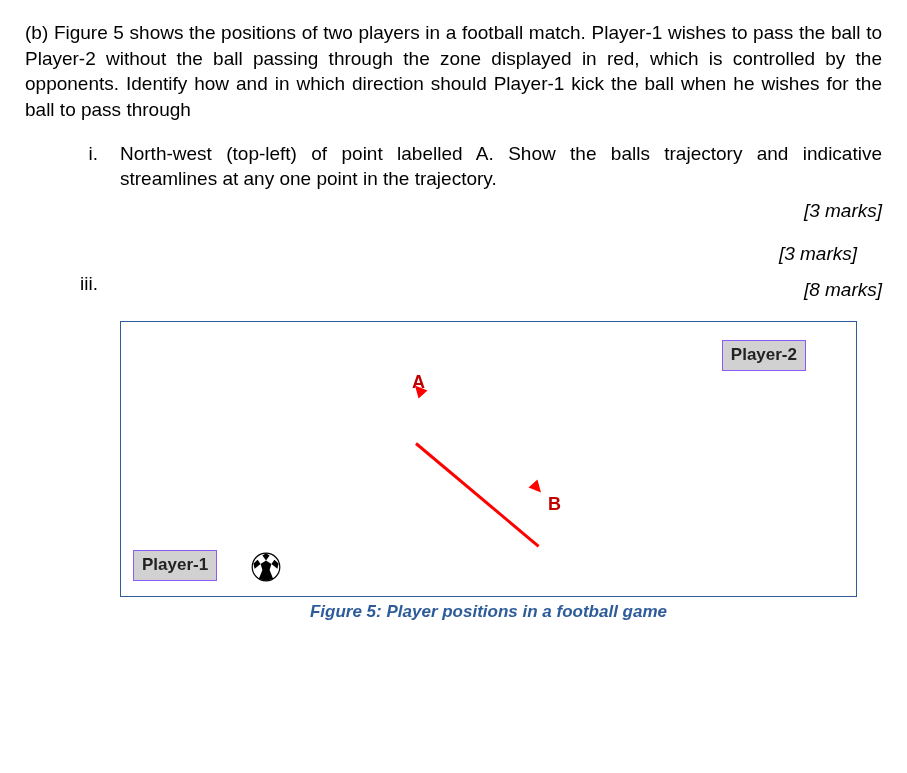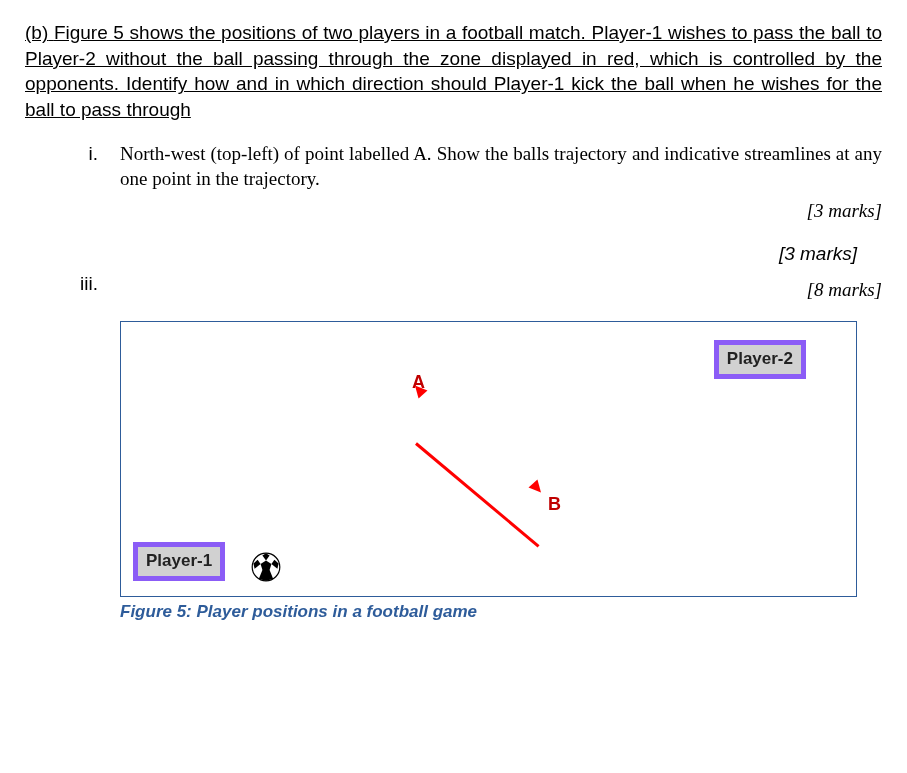--- a/index.html
+++ b/index.html
@@ -12,21 +12,20 @@
       font-size: 19px;
       color: #000;
       background: #fff;
       width: 907px;
       padding: 20px 25px;
       line-height: 1.35;
     }
     .question-intro {
       text-align: justify;
       margin-bottom: 18px;
-      text-decoration: underline;
     }
     .part-label {
       display: inline;
     }
     .sub-list {
       list-style: none;
       margin-left: 35px;
     }
     .sub-item {
       display: flex;
@@ -34,21 +33,20 @@
     }
     .sub-marker {
       width: 60px;
       flex-shrink: 0;
       text-align: right;
       padding-right: 22px;
     }
     .sub-content {
       flex: 1;
       text-align: justify;
-      font-family: Liberation Serif, serif;
     }
     .marks {
       text-align: right;
       font-style: italic;
       margin-top: 6px;
     }
     .marks-standalone {
       text-align: right;
       font-style: italic;
       margin-bottom: 4px;
@@ -62,21 +60,21 @@
     }
     .figure-box {
       border: 1.5px solid #2e5c9a;
       height: 276px;
       position: relative;
       background: #fff;
     }
     .player-label {
       position: absolute;
       background: #d1d1d1;
-      border: 5px solid #8b5cf6;
+      border: 1px solid #8b5cf6;
       padding: 3px 8px;
       font-size: 17px;
       font-weight: bold;
       color: #222;
     }
     .player1 {
       left: 12px;
       bottom: 15px;
     }
     .player2 {
@@ -126,20 +124,21 @@
       left: 292px;
       top: 62px;
       transform: rotate(138deg);
     }
     .arrow-bottom {
       left: 410px;
       top: 160px;
       transform: rotate(-42deg);
     }
     .figure-caption {
+      text-align: center;
       color: #2e5c9a;
       font-weight: bold;
       font-style: italic;
       font-size: 17px;
       margin-top: 4px;
     }
   </style>
 </head>
 <body>
 

